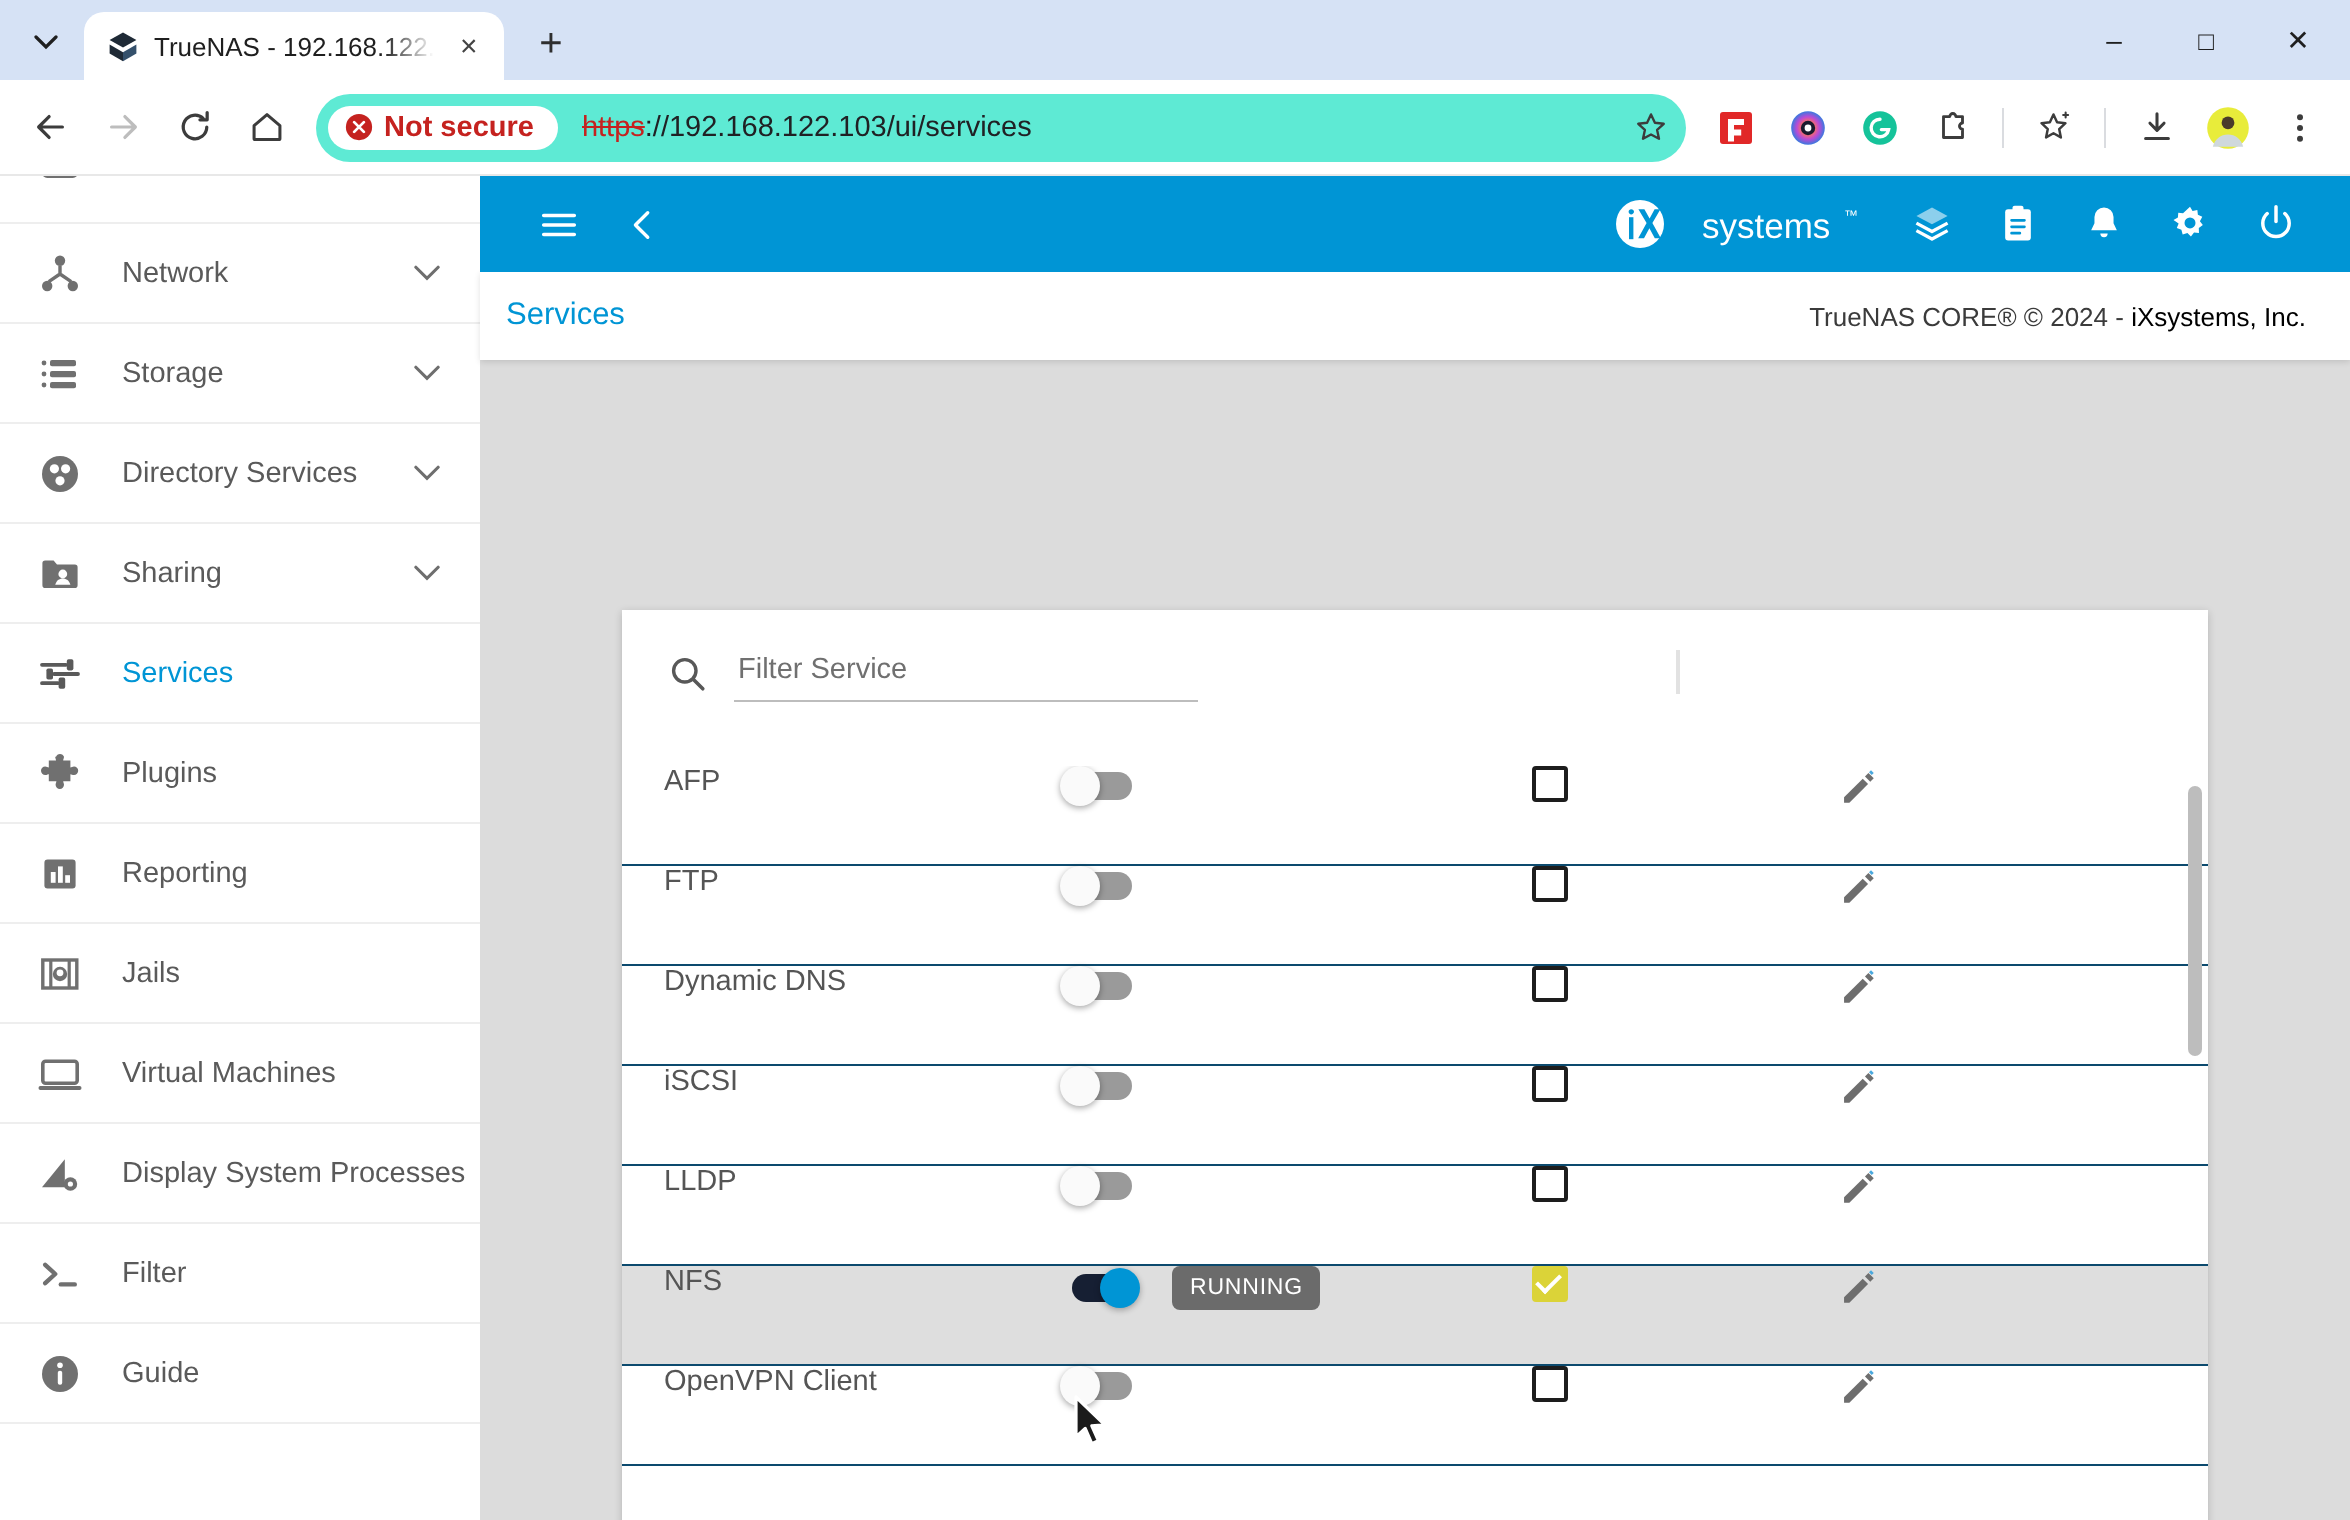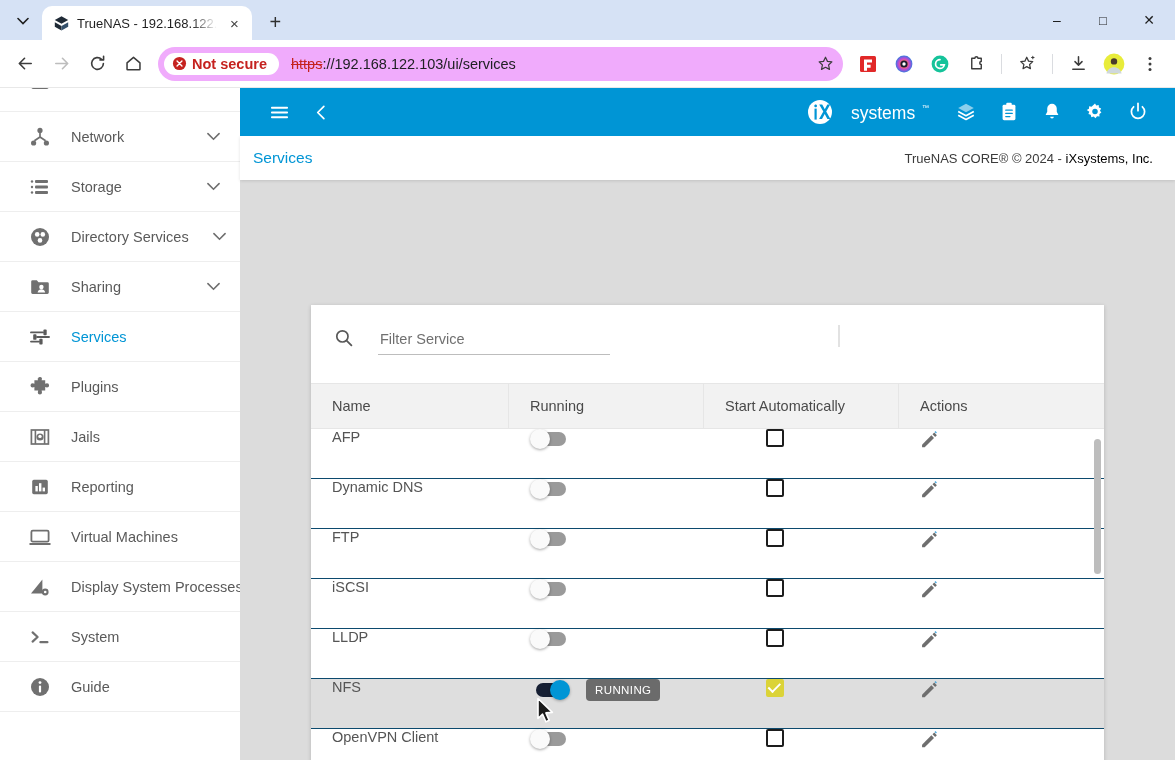--- a/index.html
+++ b/index.html
@@ -50,21 +50,21 @@
     padding: 0 8px; gap: 2px; border-bottom: 1px solid #e8e8e8;
   }
   .tb-btn {
     width: 34px; height: 34px; border-radius: 50%;
     display: flex; align-items: center; justify-content: center;
     cursor: pointer; color: #3c3c3c; flex: 0 0 auto;
   }
   .tb-btn.disabled { color: #bdbdbd; }
 
   .omnibox {
-    flex: 1; height: 34px; background: #f0abfc; border-radius: 18px;
+    flex: 1; height: 34px; background: #5eead4; border-radius: 18px;
     display: flex; align-items: center; margin: 0 6px; padding: 0 4px 0 6px;
     min-width: 0;
   }
   .notsecure {
     display: flex; align-items: center; gap: 5px;
     background: #fff; border-radius: 16px; padding: 3px 12px 3px 8px;
     cursor: pointer; flex: 0 0 auto;
   }
   .notsecure-txt { color: #c5221f; font-size: 14.5px; font-weight: bold; }
   .omni-url {
@@ -82,21 +82,21 @@
     position: absolute; top: 88px; left: 0; width: 1175px; height: 672px;
     background: #fff; overflow: hidden;
   }
 
   .sidebar {
     position: absolute; top: 0; left: 0; width: 240px; height: 672px;
     background: #fff; overflow: hidden; z-index: 4;
   }
   .side-item {
     height: 50px; display: flex; align-items: center; gap: 18px;
-    padding-left: 27px; border-bottom: 1px solid #eeeeee;
+    padding-left: 17px; border-bottom: 1px solid #eeeeee;
     cursor: pointer; color: #5a5a5a; font-size: 14.5px;
     background: #fff;
   }
   .side-ico {
     width: 26px; height: 26px; flex: 0 0 26px;
     display: flex; align-items: center; justify-content: center;
     color: #707070;
   }
   .side-label { flex: 1; white-space: nowrap; }
   .side-item.active .side-label { color: #0095d5; }
@@ -141,21 +141,21 @@
   }
 
   .card {
     position: absolute; left: 71px; top: 125px; width: 793px; height: 540px;
     background: #fff; box-shadow: 0 1px 4px rgba(0,0,0,.18);
     display: flex; flex-direction: column; overflow: hidden;
   }
 
   .card-top { height: 78px; display: flex; align-items: center; position: relative; }
   .searchwrap {
-    display: flex; align-items: center; gap: 24px;
+    display: flex; align-items: flex-start; gap: 13px;
     margin-left: 23px; padding-bottom: 3px;
   }
   .search-ico { color: #585858; margin-bottom: 6px; }
   .search-field {
     width: 232px; border: none; border-bottom: 1px solid #bdbdbd;
     outline: none; font-family: "Liberation Sans", sans-serif;
     font-size: 14.5px; color: #333; padding: 0 0 7px 2px; background: transparent;
   }
   .search-field::placeholder { color: #707070; }
   .top-divider {
@@ -454,42 +454,42 @@
           <span class="side-ico">
             <svg width="24" height="24" viewBox="0 0 24 24">
               <path d="M10 3.4a2.1 2.1 0 0 1 4 0c0 .8-.4 1.2-.4 1.8h3.6v3.5c.6 0 1-.4 1.8-.4a2.1 2.1 0 0 1 0 4.2c-.8 0-1.2-.4-1.8-.4v3.5h-3.6c0 .6.4 1 .4 1.8a2.1 2.1 0 0 1-4.2 0c0-.8.4-1.2.4-1.8H6.4v-3.5c-.6 0-1 .4-1.8.4a2.1 2.1 0 0 1 0-4.2c.8 0 1.2.4 1.8.4V5.2H10c0-.6-.4-1-.4-1.8z" fill="#707070"></path>
             </svg>
           </span>
           <span class="side-label">Plugins</span>
         </div>
         <div class="side-item">
           <span class="side-ico">
             <svg width="24" height="24" viewBox="0 0 24 24">
+              <rect x="4.2" y="4.8" width="15.6" height="14.4" rx="1.6" fill="#707070"></rect>
+              <rect x="7.4" y="11" width="2.4" height="5.4" fill="#fff"></rect>
+              <rect x="11" y="8.2" width="2.4" height="8.2" fill="#fff"></rect>
+              <rect x="14.6" y="12.6" width="2.4" height="3.8" fill="#fff"></rect>
+            </svg>
+          </span>
+          <span class="side-label">Reporting</span>
+        </div>
+        <div class="side-item">
+          <span class="side-ico">
+            <svg width="24" height="24" viewBox="0 0 24 24">
               <rect x="3.4" y="5" width="17" height="14" stroke="#707070" stroke-width="1.7" fill="none"></rect>
               <path d="M7.4 5v14M16.6 5v14" stroke="#707070" stroke-width="1.6"></path>
               <circle cx="12" cy="12" r="3.6" fill="#707070"></circle>
               <circle cx="12" cy="11.4" r="1.7" fill="#fff"></circle>
             </svg>
           </span>
           <span class="side-label">Jails</span>
         </div>
         <div class="side-item">
           <span class="side-ico">
             <svg width="24" height="24" viewBox="0 0 24 24">
-              <rect x="4.2" y="4.8" width="15.6" height="14.4" rx="1.6" fill="#707070"></rect>
-              <rect x="7.4" y="11" width="2.4" height="5.4" fill="#fff"></rect>
-              <rect x="11" y="8.2" width="2.4" height="8.2" fill="#fff"></rect>
-              <rect x="14.6" y="12.6" width="2.4" height="3.8" fill="#fff"></rect>
-            </svg>
-          </span>
-          <span class="side-label">Reporting</span>
-        </div>
-        <div class="side-item">
-          <span class="side-ico">
-            <svg width="24" height="24" viewBox="0 0 24 24">
               <rect x="3.4" y="5.6" width="17.2" height="11" rx="1.4" stroke="#707070" stroke-width="1.8" fill="none"></rect>
               <path d="M2.2 19h19.6" stroke="#707070" stroke-width="1.9" stroke-linecap="round"></path>
             </svg>
           </span>
           <span class="side-label">Virtual Machines</span>
         </div>
         <div class="side-item">
           <span class="side-ico">
             <svg width="24" height="24" viewBox="0 0 24 24">
               <path d="M3 18.6L14.4 4.6v14z" fill="#707070"></path>
@@ -499,21 +499,21 @@
           </span>
           <span class="side-label">Display System Processes</span>
         </div>
         <div class="side-item">
           <span class="side-ico">
             <svg width="24" height="24" viewBox="0 0 24 24">
               <path d="M4.6 7.4L9.6 12l-5 4.6" stroke="#707070" stroke-width="2.2" fill="none" stroke-linecap="round" stroke-linejoin="round"></path>
               <path d="M12.4 17.2h7" stroke="#707070" stroke-width="2.2" stroke-linecap="round"></path>
             </svg>
           </span>
-          <span class="side-label">System</span>
+          <span class="side-label">Filter</span>
         </div>
         <div class="side-item">
           <span class="side-ico">
             <svg width="24" height="24" viewBox="0 0 24 24">
               <circle cx="12" cy="12" r="9" fill="#707070"></circle>
               <circle cx="12" cy="7.6" r="1.4" fill="#fff"></circle>
               <rect x="10.9" y="10.4" width="2.2" height="7" rx="1" fill="#fff"></rect>
             </svg>
           </span>
           <span class="side-label">Guide</span>
@@ -595,26 +595,20 @@
               <svg width="20" height="20" viewBox="0 0 20 20">
                 <circle cx="8.4" cy="8.4" r="5.6" stroke="#585858" stroke-width="1.7" fill="none"></circle>
                 <path d="M12.6 12.6L17.4 17.4" stroke="#585858" stroke-width="1.8" stroke-linecap="round"></path>
               </svg>
             </span>
             <input class="search-field" type="text" placeholder="Filter Service" style="">
           </div>
           <div class="top-divider"></div>
         </div>
 
-        <div class="thead">
-          <div class="th col-name">Name</div>
-          <div class="th col-run">Running</div>
-          <div class="th col-auto">Start Automatically</div>
-          <div class="th col-act">Actions</div>
-        </div>
 
         <div class="tbody" id="tbody">
           <div class="trow">
               <div class="cell cell-name col-name">AFP</div>
               <div class="cell col-run">
                 <div class="toggle">
                   <span class="tk"></span>
                   <span class="tt"></span>
                 </div>
               </div>
@@ -623,40 +617,40 @@
               </div>
               <div class="cell col-act" style="padding-left: 19px;">
                 <span class="pencil"><svg width="22" height="22" viewBox="0 0 24 24">
                     <path d="M4.4 17.1l10.2-10.2 2.9 2.9L7.3 20H4.4z" fill="#6e6e6e"></path>
                     <path d="M15.8 5.7l1.9-1.9 2.9 2.9-1.9 1.9z" fill="#6e6e6e"></path>
                     <path d="M18 3.4l1.1-1.1 1.5 1.5-1.1 1.1z" fill="#4aa8dd"></path>
                   </svg></span>
               </div>
             </div>
             <div class="trow">
-              <div class="cell cell-name col-name">Dynamic DNS</div>
+              <div class="cell cell-name col-name">FTP</div>
               <div class="cell col-run">
                 <div class="toggle">
                   <span class="tk"></span>
                   <span class="tt"></span>
                 </div>
               </div>
               <div class="cell col-auto" style="padding-left: 62px;">
                 <div class="cbox"></div>
               </div>
               <div class="cell col-act" style="padding-left: 19px;">
                 <span class="pencil"><svg width="22" height="22" viewBox="0 0 24 24">
                     <path d="M4.4 17.1l10.2-10.2 2.9 2.9L7.3 20H4.4z" fill="#6e6e6e"></path>
                     <path d="M15.8 5.7l1.9-1.9 2.9 2.9-1.9 1.9z" fill="#6e6e6e"></path>
                     <path d="M18 3.4l1.1-1.1 1.5 1.5-1.1 1.1z" fill="#4aa8dd"></path>
                   </svg></span>
               </div>
             </div>
             <div class="trow">
-              <div class="cell cell-name col-name">FTP</div>
+              <div class="cell cell-name col-name">Dynamic DNS</div>
               <div class="cell col-run">
                 <div class="toggle">
                   <span class="tk"></span>
                   <span class="tt"></span>
                 </div>
               </div>
               <div class="cell col-auto" style="padding-left: 62px;">
                 <div class="cbox"></div>
               </div>
               <div class="cell col-act" style="padding-left: 19px;">

